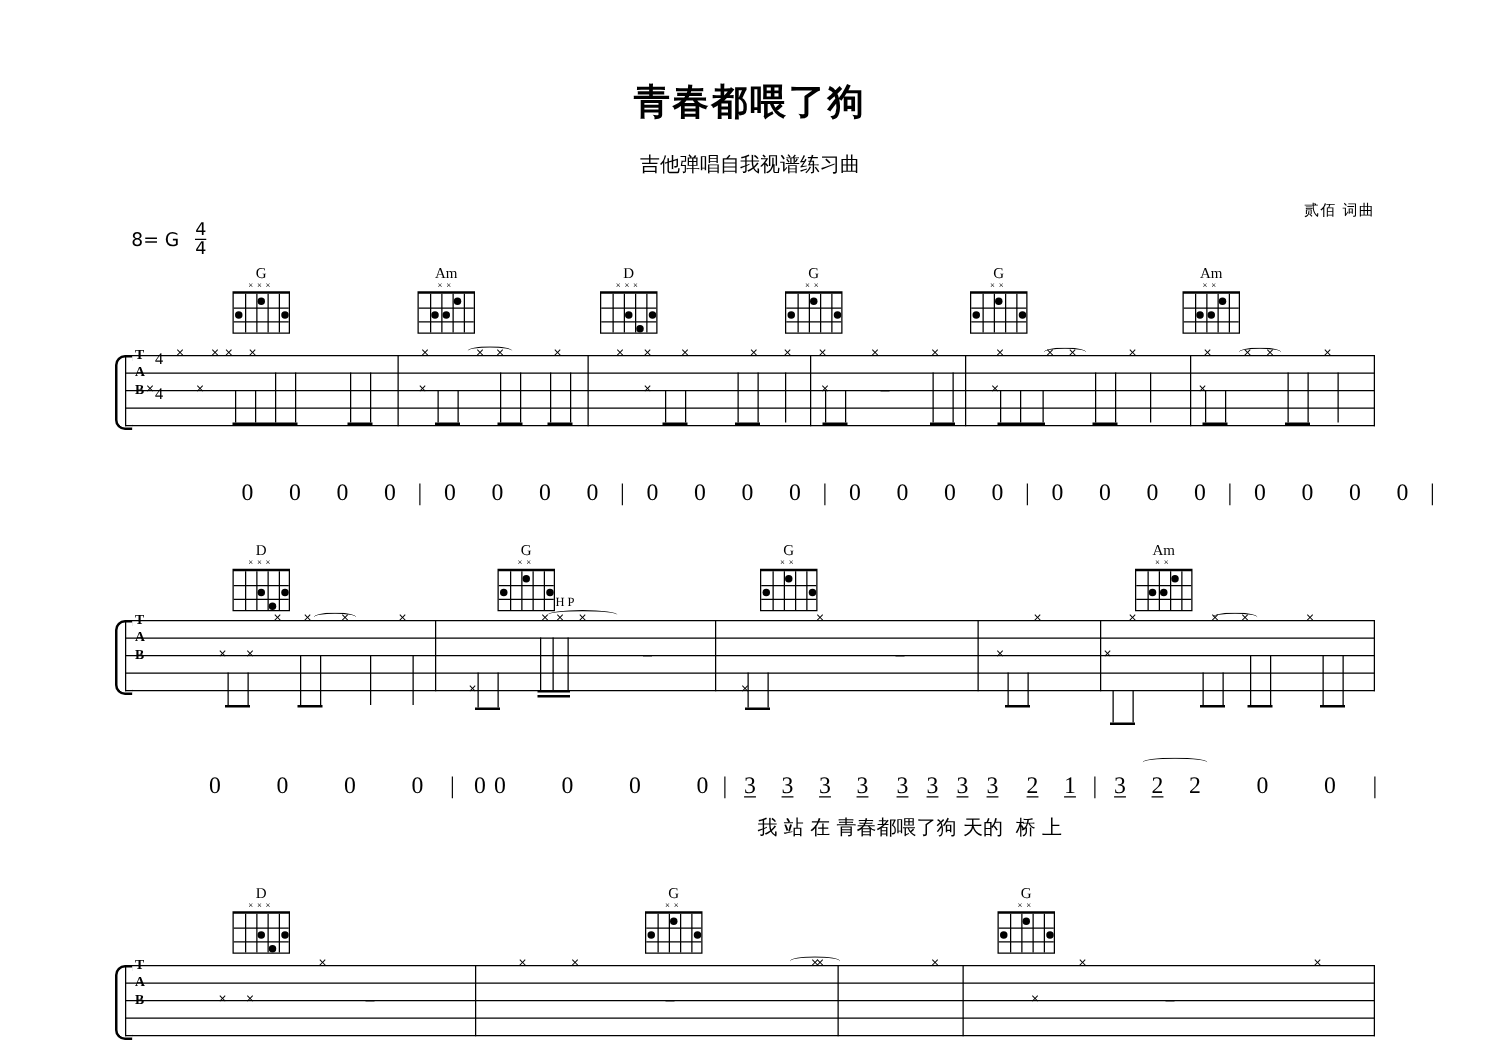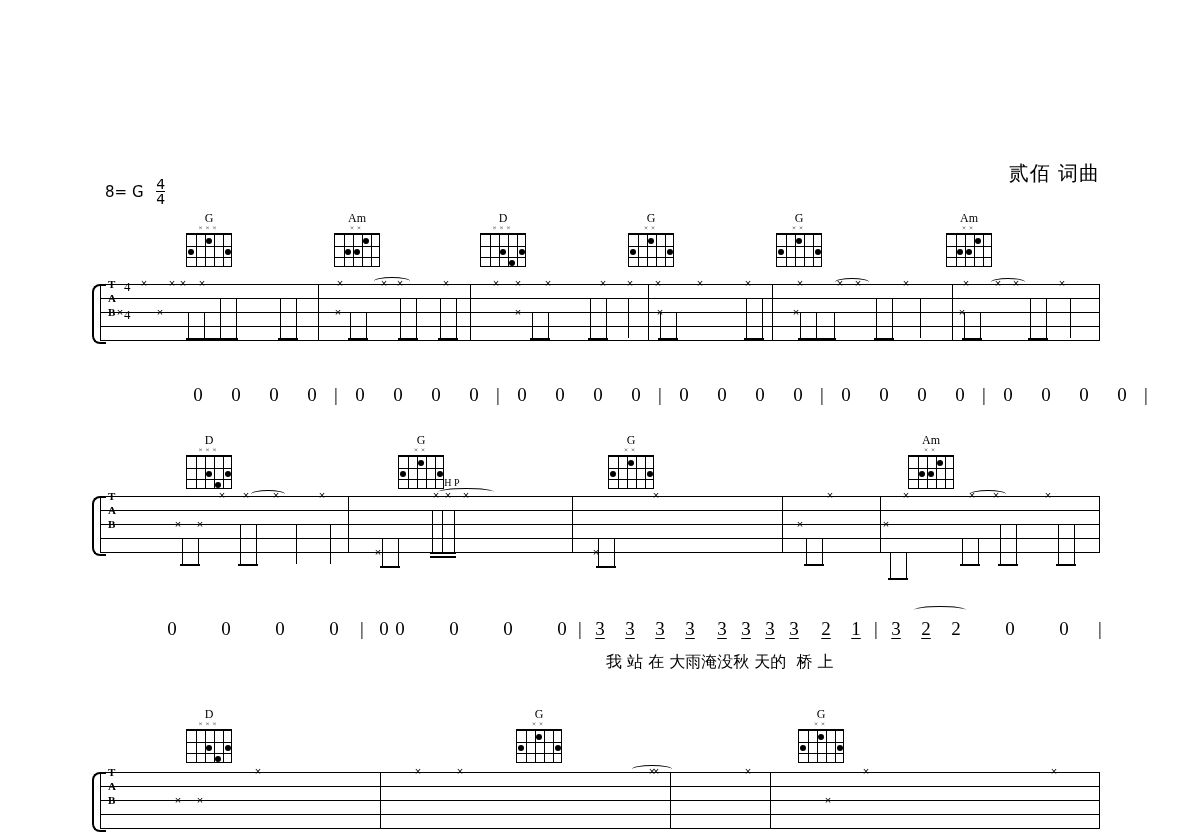--- a/index.html
+++ b/index.html
@@ -39,21 +39,21 @@
     width: 1200px;
     text-align: center;
     font-family: "DejaVu Sans", sans-serif;
     font-size: 16px;
   }
   .composer {
     position: absolute;
     top: 160px;
     right: 100px;
     font-family: "DejaVu Sans", sans-serif;
-    font-size: 20px;
+    font-size: 12px;
     letter-spacing: 1px;
   }
   .keysig {
     position: absolute;
     top: 178px;
     left: 105px;
     font-family: "DejaVu Sans", sans-serif;
     font-size: 15px;
   }
   .keysig .meter {
@@ -240,20 +240,22 @@
     font-family: "DejaVu Sans", sans-serif;
     font-size: 16px;
     white-space: pre;
   }
 </style>
 </head>
 <body>
 
 <div class="sheet">
 
+  <div class="title">青春都喂了狗</div>
+  <div class="subtitle">吉他弹唱自我视谱练习曲</div>
   <div class="composer">贰佰  词曲</div>
   <div class="keysig">
     <span>8= G</span>
     <span class="meter">
       <span>4</span>
       <span style="border-top:1px solid #000;">4</span>
     </span>
   </div>
 
   <div class="system" style="top:0;">
@@ -661,21 +663,21 @@
       <div class="num u" style="left:756px;">1</div>
       <div class="bar" style="left:776px;">|</div>
       <div class="num u" style="left:796px;">3</div>
       <div class="num u" style="left:826px;">2</div>
       <div class="num" style="left:856px;">2</div>
       <div class="num" style="left:910px;">0</div>
       <div class="num" style="left:964px;">0</div>
       <div class="bar" style="left:1000px;">|</div>
       <div class="slur" style="left:840px; top:-12px; width:52px;"></div>
     </div>
-    <div class="lyrics" style="left:606px; top:652px;">我 站 在 大雨淹没秋 天的  桥 上</div>
+    <div class="lyrics" style="left:606px; top:652px;">我 站 在 青春都喂了狗 天的  桥 上</div>
   </div>
 
   <div class="system" style="top:0;">
     <div class="chord" style="left:178px; top:708px;">
       <div class="cname">D</div>
       <div class="cmarks">×××</div>
       <div class="grid">
         <div class="v" style="left:9px;"></div>
           <div class="v" style="left:18px;"></div>
         <div class="v" style="left:27px;"></div>

